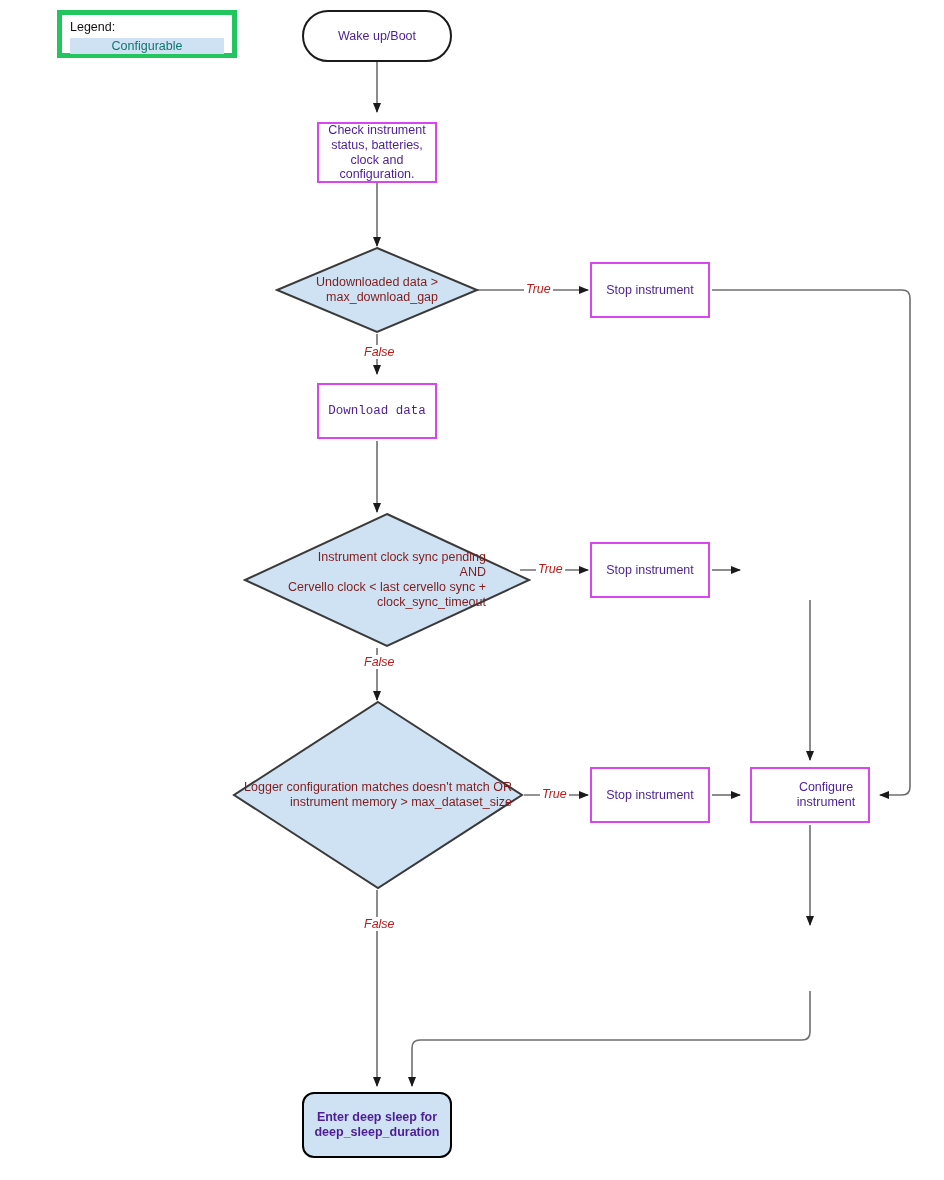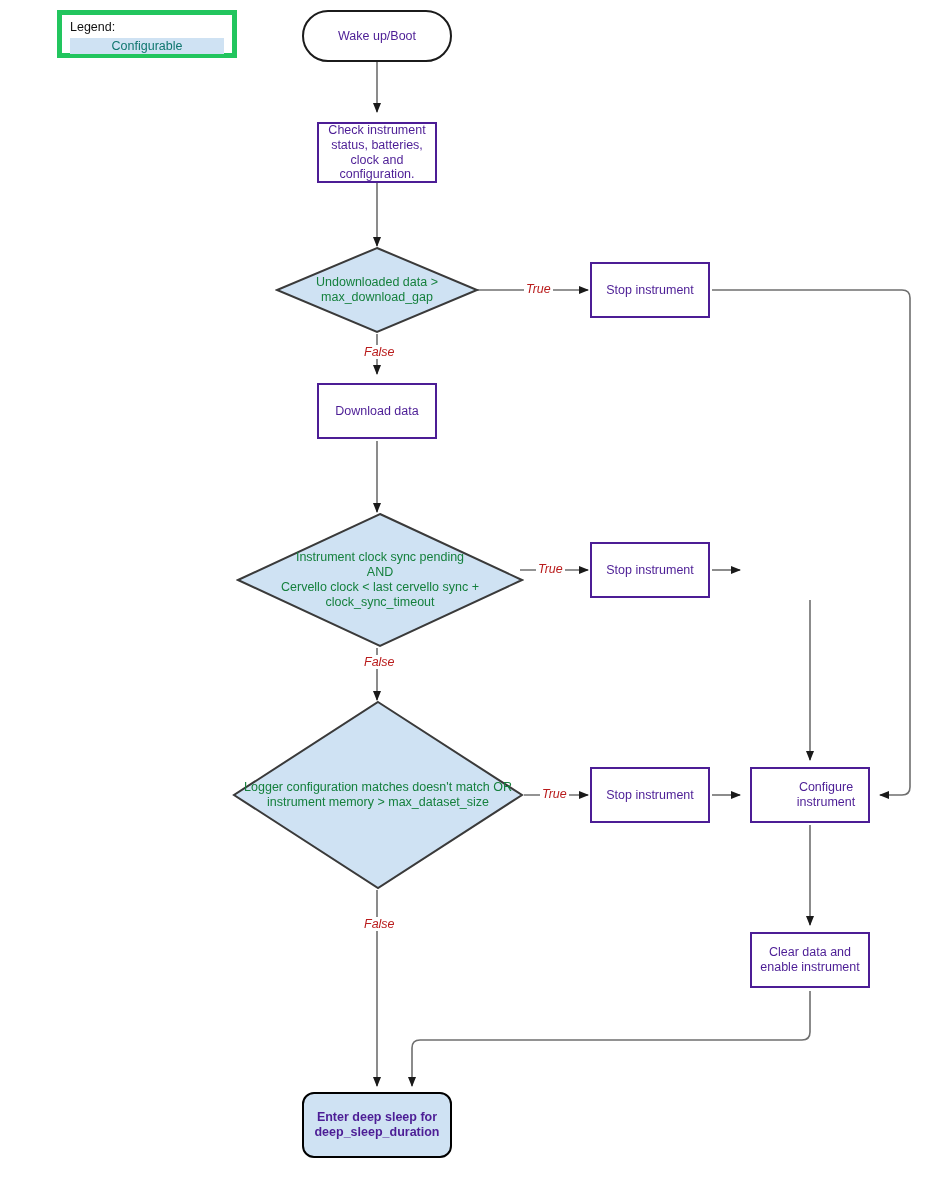--- a/index.html
+++ b/index.html
@@ -38,21 +38,21 @@
     align-items: center;
     justify-content: center;
     text-align: center;
     line-height: 1.18;
     font-size: 12.5px;
     color: #4c1d95;
     white-space: pre-line;
   }
   .node-rect {
     background: #ffffff;
-    border: 2px solid #4c1d95;
+    border: 2px solid #d946ef;
   }
   .node-stadium {
     background: #ffffff;
     border: 2px solid #1b1b1b;
     border-radius: 26px;
   }
   .node-stadium-blue {
     background: #cfe2f3;
     border: 2px solid #000000;
     border-radius: 12px;
@@ -63,24 +63,24 @@
   }
   .node-diamond-label {
     position: absolute;
     left: 0;
     top: 0;
     width: 100%;
     height: 100%;
     display: flex;
     align-items: center;
     justify-content: center;
-    text-align: center;
+    text-align: right;
     font-size: 12.5px;
     line-height: 1.2;
-    color: #15803d;
+    color: #7f1d1d;
     white-space: pre-line;
     pointer-events: none;
   }
   .edge-label {
     position: absolute;
     font-size: 12.5px;
     color: #b91c1c;
     background: #ffffff;
     padding: 0 2px;
     white-space: nowrap;
@@ -178,23 +178,23 @@
   <div class="node-diamond-wrap" style="left:275px; top:246px; width:204px; height:88px;">
     <svg width="204" height="88" viewBox="0 0 204 88">
       <polygon points="102,2 202,44 102,86 2,44" fill="#cfe2f3" stroke="#3a3a3a" stroke-width="2"></polygon>
     </svg>
     <div class="node-diamond-label">Undownloaded data &gt;
 max_download_gap</div>
   </div>
 
   <div class="node node-rect" style="left:590px; top:262px; width:120px; height:56px;">Stop instrument</div>
 
-  <div class="node node-rect" style="left:317px; top:383px; width:120px; height:56px;">Download data</div>
-
-  <div class="node-diamond-wrap" style="left:236px; top:512px; width:288px; height:136px;">
+  <div class="node node-rect" style="left:317px; top:383px; width:120px; height:56px;font-family:Liberation Mono, monospace;">Download data</div>
+
+  <div class="node-diamond-wrap" style="left:243px; top:512px; width:288px; height:136px;">
     <svg width="288" height="136" viewBox="0 0 288 136">
       <polygon points="144,2 286,68 144,134 2,68" fill="#cfe2f3" stroke="#3a3a3a" stroke-width="2"></polygon>
     </svg>
     <div class="node-diamond-label" style="padding-bottom:4px;">Instrument clock sync pending
 AND
 Cervello clock &lt; last cervello sync +
 clock_sync_timeout</div>
   </div>
 
   <div class="node node-rect" style="left:590px; top:542px; width:120px; height:56px;">Stop instrument</div>
@@ -205,22 +205,20 @@
       <polygon points="146,2 290,95 146,188 2,95" fill="#cfe2f3" stroke="#3a3a3a" stroke-width="2"></polygon>
     </svg>
     <div class="node-diamond-label" style="width:278px; left:7px;">Logger configuration matches doesn't match OR
 instrument memory &gt; max_dataset_size</div>
   </div>
 
   <div class="node node-rect" style="left:590px; top:767px; width:120px; height:56px;">Stop instrument</div>
 
   <div class="node node-rect" style="left:750px; top:767px; width:120px; height:56px;padding-left:32px;">Configure instrument</div>
 
-  <div class="node node-rect" style="left:750px; top:932px; width:120px; height:56px;">Clear data and
-enable instrument</div>
 
   <div class="node node-stadium-blue" style="left:302px; top:1092px; width:150px; height:66px;">Enter deep sleep for
 deep_sleep_duration</div>
 
   <div class="edge-label" style="left:524px; top:282px;">True</div>
   <div class="edge-label" style="left:362px; top:345px;">False</div>
 
   <div class="edge-label" style="left:536px; top:562px;">True</div>
   <div class="edge-label" style="left:362px; top:655px;">False</div>
 

